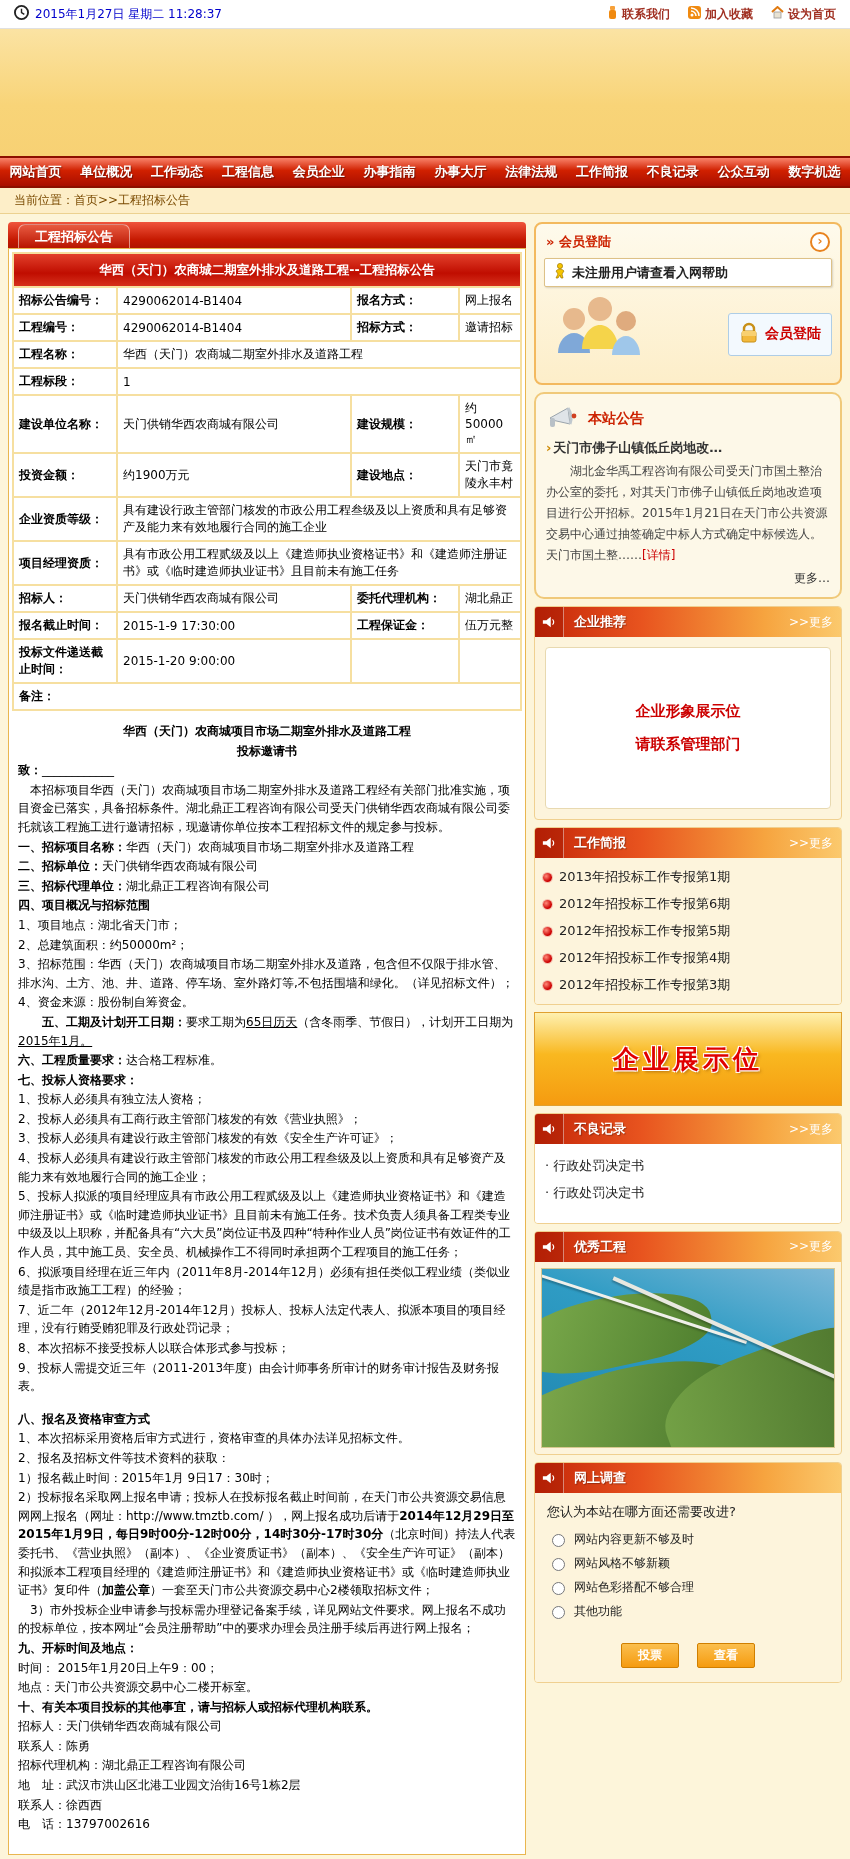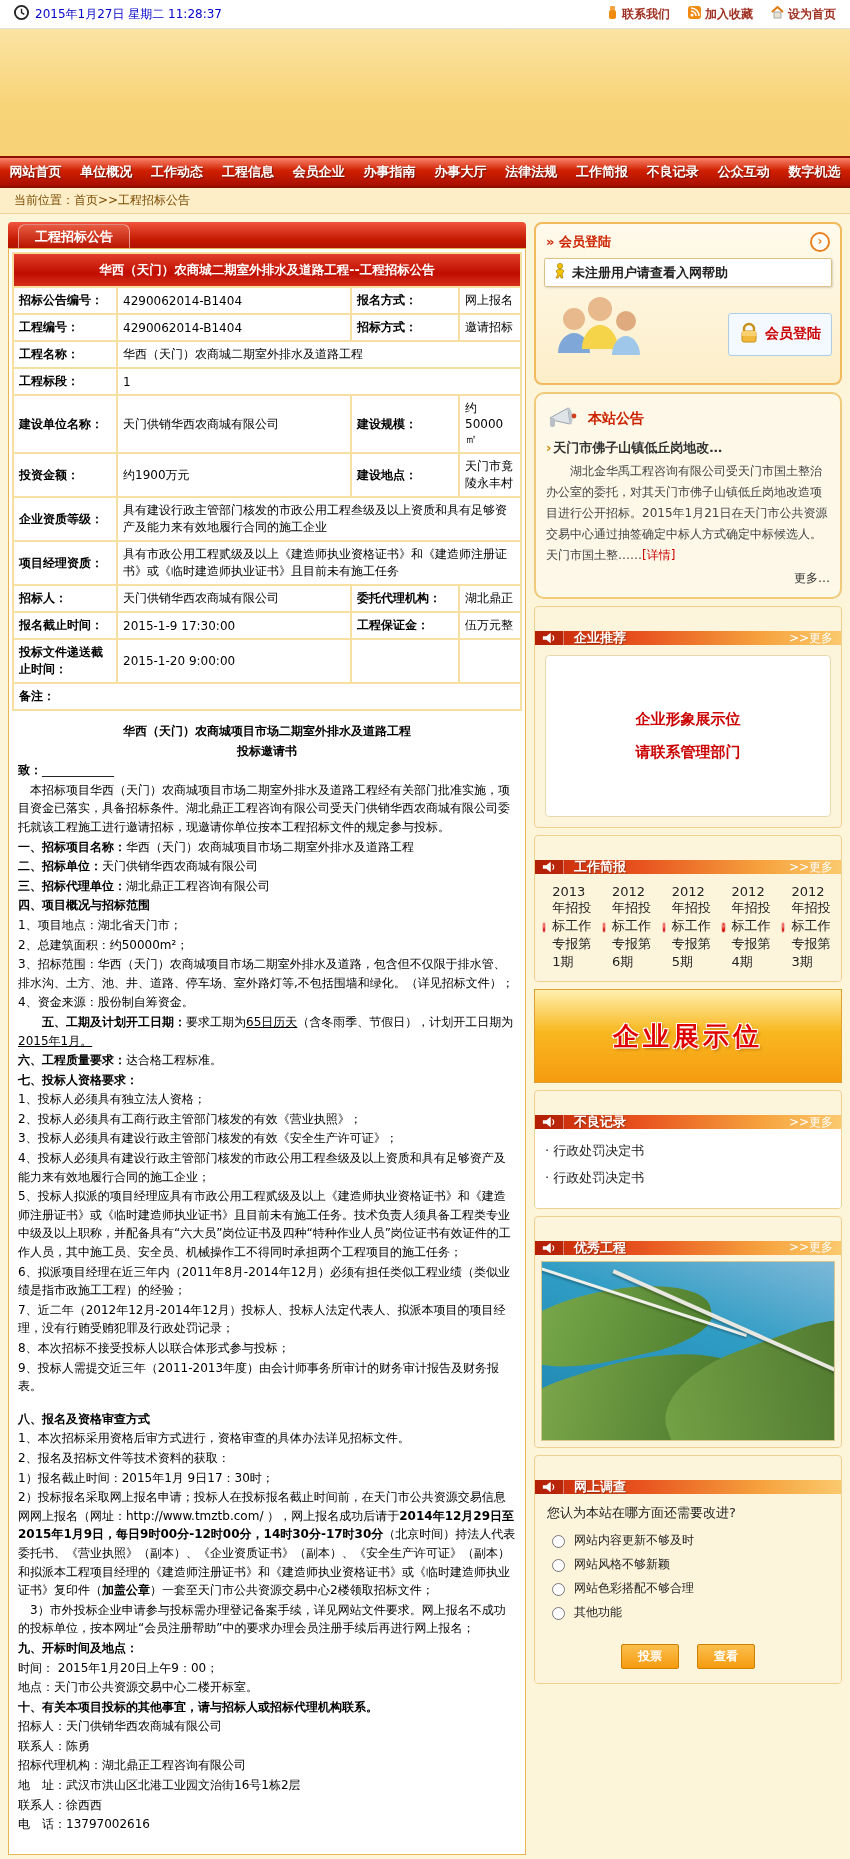--- a/index.html
+++ b/index.html
@@ -46,27 +46,27 @@
   .loginrow{display:flex;align-items:center;justify-content:space-between;margin-top:6px;}
   .loginbtn{display:flex;align-items:center;gap:6px;background:#f3f9fe;border:1px solid #aecde6;padding:8px 10px;border-radius:3px;color:#cc0000;font-weight:bold;font-size:14px;}
   .annbox{border:2px solid #f0c97a;border-radius:10px;background:#fdf8e8;padding:10px;}
   .annhead{display:flex;align-items:center;gap:8px;color:#cc2200;font-weight:bold;font-size:14px;margin-bottom:6px;}
   .annheadline{font-size:13px;font-weight:bold;color:#333;margin:4px 0;}
   .annheadline .arr{color:#c80;margin-right:2px;}
   .annbody{font-size:12px;color:#444;line-height:1.75;text-indent:2em;}
   .annbody .det{color:#cc0000;}
   .annmore{display:block;text-align:right;font-size:12px;color:#333;margin-top:4px;}
   .sec{border:1px solid #f0d090;border-radius:4px;overflow:hidden;background:#fdf4dc;}
-  .sechead{height:14px;display:flex;align-items:center;background:linear-gradient(90deg,#c42508,#e8541f 35%,#f6a43f 75%,#fbc96d);margin-top:24px;}
+  .sechead{height:30px;display:flex;align-items:center;background:linear-gradient(90deg,#c42508,#e8541f 35%,#f6a43f 75%,#fbc96d);}
   .spk{width:28px;height:100%;display:flex;align-items:center;justify-content:center;background:rgba(150,20,0,.35);border-right:1px solid rgba(255,255,255,.45);}
   .sectitle{color:#fff;font-weight:bold;font-size:13px;margin-left:10px;flex:1;text-shadow:1px 1px 1px rgba(0,0,0,.3);}
   .secmore{color:#fff;font-size:12px;margin-right:8px;}
   .recbody{padding:10px;}
   .recinner{background:#fff;border:1px solid #e8d9b0;border-radius:4px;height:160px;display:flex;flex-direction:column;align-items:center;justify-content:center;gap:14px;color:#cc0000;font-weight:bold;font-size:15px;}
-  .replist{padding:10px 8px;display:flex;flex-direction:row;gap:9px;background:#fdf4dc;}
+  .replist{padding:10px 8px;display:flex;flex-direction:column;gap:9px;background:#fdf4dc;}
   .repitem{display:flex;align-items:center;gap:7px;font-size:13px;color:#222;}
   .bullet{width:9px;height:9px;border-radius:50%;background:radial-gradient(circle at 35% 35%,#ff8a7a,#cc0000 65%);box-shadow:0 0 0 1px #f4c0b0;}
   .adban{height:92px;margin:0;border:1px solid #e0a030;background:linear-gradient(180deg,#fef0b0,#f9b820 45%,#f59b10);display:flex;align-items:center;justify-content:center;}
   .adban span{font-size:26px;font-weight:bold;color:#e00000;letter-spacing:4px;text-shadow:-1px -1px 0 #fff,1px -1px 0 #fff,-1px 1px 0 #fff,1px 1px 0 #fff,2px 2px 3px rgba(120,60,0,.5);}
   .badbody{background:#fff;padding:8px 10px 16px 10px;font-size:13px;color:#222;line-height:2.1;}
   .photo{height:178px;position:relative;overflow:hidden;background:linear-gradient(200deg,#7db8d8,#2f9cc4 40%,#1f86b0);margin:6px;border:1px solid #d8c890;}
   .land1{position:absolute;left:-30px;top:28px;width:200px;height:70px;background:linear-gradient(120deg,#7fae4e,#4e7e2e);border-radius:50% 60% 40% 50%;transform:rotate(-12deg);}
   .land2{position:absolute;left:-40px;bottom:-30px;width:260px;height:110px;background:linear-gradient(120deg,#86b050,#3f6e26);transform:rotate(-18deg);border-radius:30% 60% 20% 40%;}
   .land3{position:absolute;right:-60px;bottom:-20px;width:230px;height:120px;background:linear-gradient(100deg,#74a246,#486f2a);transform:rotate(-20deg);border-radius:40% 30% 30% 50%;}
   .bridge1{position:absolute;left:-10px;top:38px;width:220px;height:3px;background:#f0f0ea;transform:rotate(18deg);box-shadow:0 2px 2px rgba(0,0,0,.25);}

